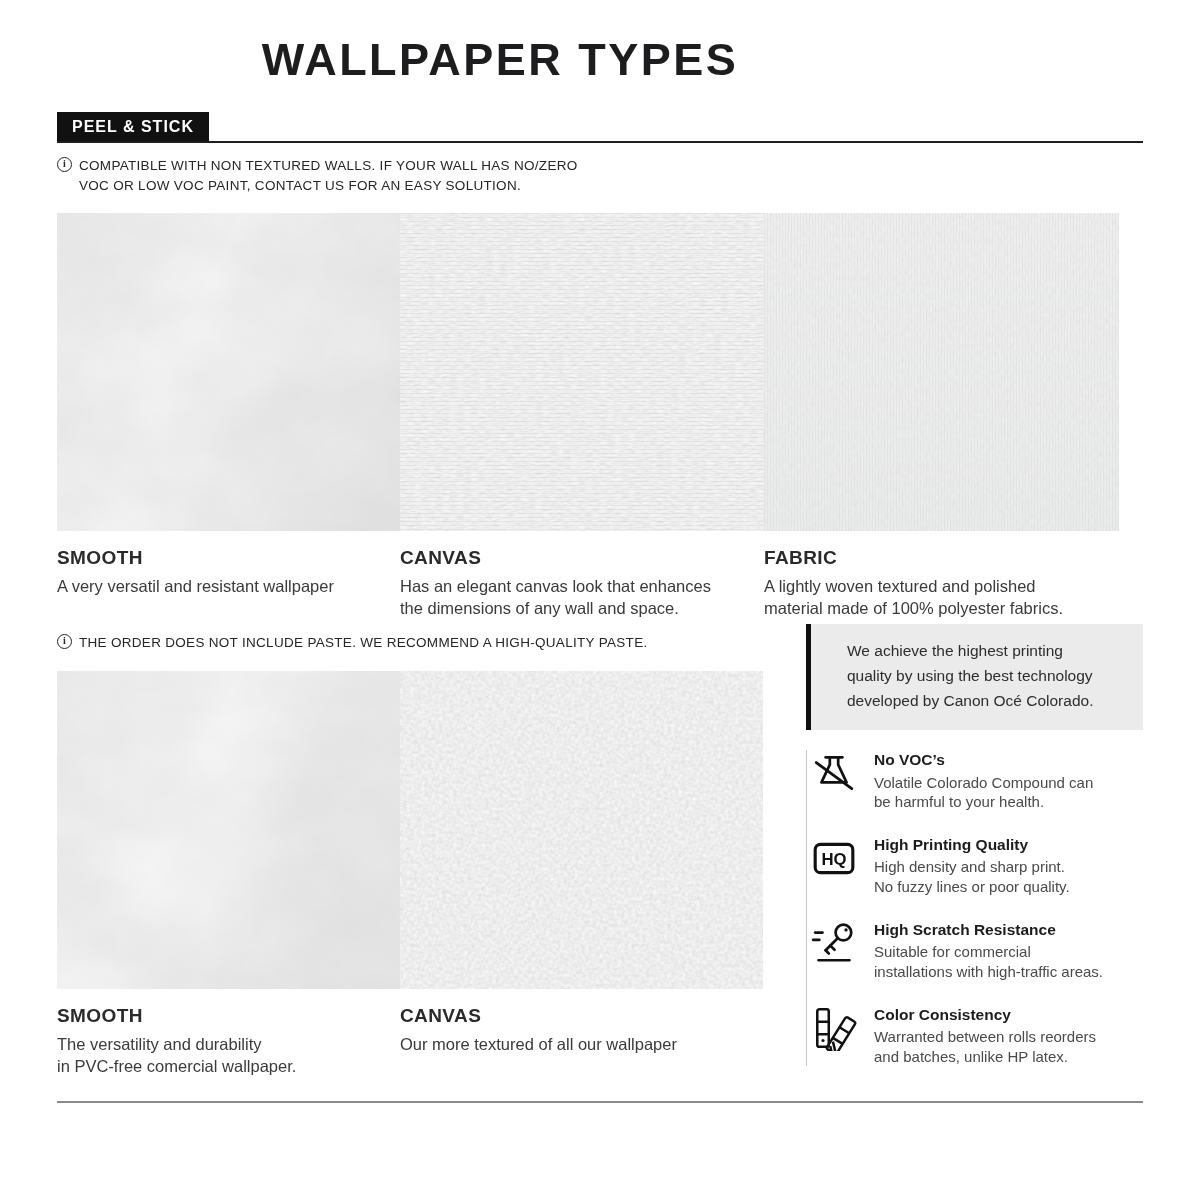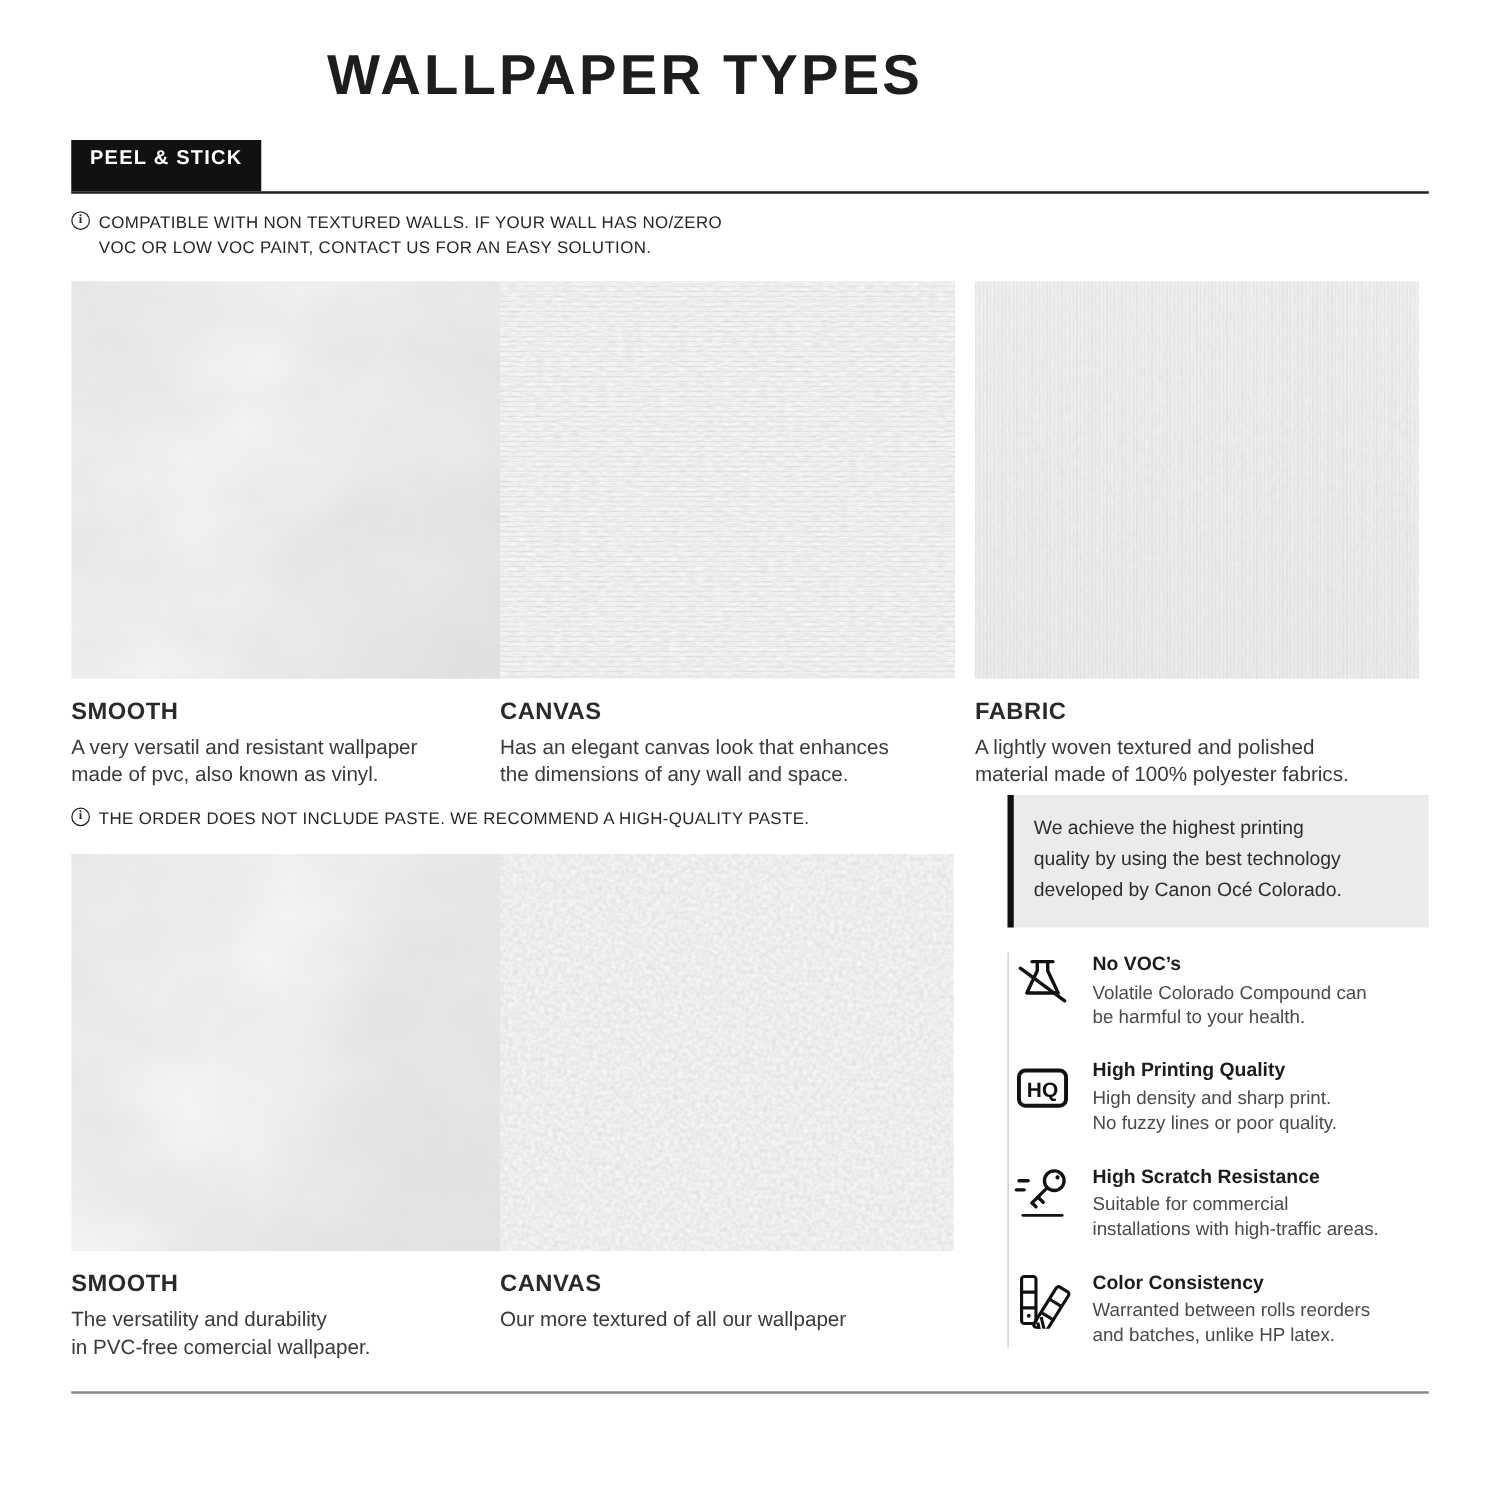--- a/index.html
+++ b/index.html
@@ -8,34 +8,34 @@
   .page { width:1086px; margin-left:57px; }
 
   
   .title-wrap { width:886px; }
   h1.page-title { margin-top:34px; font-size:45px; font-weight:600; letter-spacing:2.5px;
                   color:#1d1d1f; text-align:center; }
 
   
   .section-head { display:flex; align-items:flex-end; border-bottom:2px solid #1f1f1f; }
   .badge { background:#111; color:#fff; font-size:16px; font-weight:700;
-           letter-spacing:1px; padding:5px 15px 16px; line-height:20px; }
+           letter-spacing:1px; padding:5px 15px 4px; line-height:20px; }
   .head1 { margin-top:26px; }
   .head2 { margin-top:24px; }
 
   
   .note { display:flex; margin-top:13px; font-size:13.5px; letter-spacing:0.3px;
           color:#262626; line-height:1.45; }
   .i-circle { flex:0 0 auto; width:15px; height:15px; border:1.4px solid #262626;
               border-radius:50%; font-size:10px; font-weight:700; line-height:12px;
               text-align:center; margin:1px 7px 0 0; font-family:"Liberation Serif", serif; }
 
   
   .grid { display:flex; margin-top:18px; }
-  .col-a { width:343px; } .col-b { width:364px; } .col-c { width:355px;margin-left:16px; }
+  .col-a { width:343px; } .col-b { width:364px; } .col-c { width:355px; }
   .col-b2 { width:363px; }
   .tex { position:relative; height:318px; overflow:hidden; }
   .tex svg.noise { position:absolute; left:0; top:0; width:100%; height:100%; }
   .tex-smooth { background:linear-gradient(115deg,#ededed 0%,#f8f8f8 38%,#efefef 62%,#e7e7e7 100%); }
   .tex-canvas-fine { background:#fdfdfd; }
   .tex-canvas-fine::after { content:""; position:absolute; inset:0;
      background:repeating-linear-gradient(180deg, rgba(120,120,120,0.09) 0 1px, rgba(255,255,255,0) 1px 4px); }
   .tex-fabric { background:linear-gradient(180deg,#f3f3f3,#eef0ef); }
   .tex-fabric::after { content:""; position:absolute; inset:0;
      background:repeating-linear-gradient(90deg, rgba(125,125,125,0.07) 0 1px, rgba(255,255,255,0) 1px 3px); }
@@ -43,21 +43,21 @@
 
   .swatch-title { font-size:19px; font-weight:700; letter-spacing:0.4px; color:#2a2a2a;
                   margin-top:16px; }
   .swatch-desc { margin-top:7px; font-size:16.5px; line-height:1.33; color:#3a3a3a; }
 
   
   .tr-body { display:flex; }
   .tr-left { width:718px; margin-right:31px; }
   .aside { width:337px; margin-top:4px; }
 
-  .quote-box { background:#ebebeb; border-left:5px solid #0f0f0f; padding:15px 16px 17px; }
+  .quote-box { background:#ebebeb; border-left:5px solid #0f0f0f; padding:15px 36px 17px; }
   .quote-line { font-size:15.5px; line-height:1.6; color:#2d2d2d; }
 
   .features { border-left:1px solid #c8c8c8; padding-left:4px; margin-top:20px; }
   .feature { display:flex; gap:17px; margin-bottom:23px; }
   .f-icon { flex:0 0 46px; width:46px; height:46px; }
   .f-title { font-size:15.5px; font-weight:700; color:#1c1c1c; line-height:1.3; }
   .f-desc { font-size:15px; color:#4a4a4a; line-height:1.32; margin-top:2px; }
 
   .bottom-divider { border-top:2px solid #8a8a8a; margin-top:12px; }
   .defs { position:absolute; width:0; height:0; }
@@ -111,21 +111,20 @@
     <div class="grid">
       <div class="col-a">
         <div class="tex tex-smooth">
           <svg class="noise">
               <rect width="100%" height="100%" filter="url(#tx-smooth)"></rect>
             </svg>
         </div>
         <div class="swatch-title">SMOOTH</div>
         <div class="swatch-desc">
           <div>A very versatil and resistant wallpaper</div>
-          <div>made of pvc, also known as vinyl.</div>
         </div>
       </div>
       <div class="col-b">
         <div class="tex tex-canvas-fine">
           <svg class="noise">
               <rect width="100%" height="100%" filter="url(#tx-canvas-fine)"></rect>
             </svg>
         </div>
         <div class="swatch-title">CANVAS</div>
         <div class="swatch-desc">

